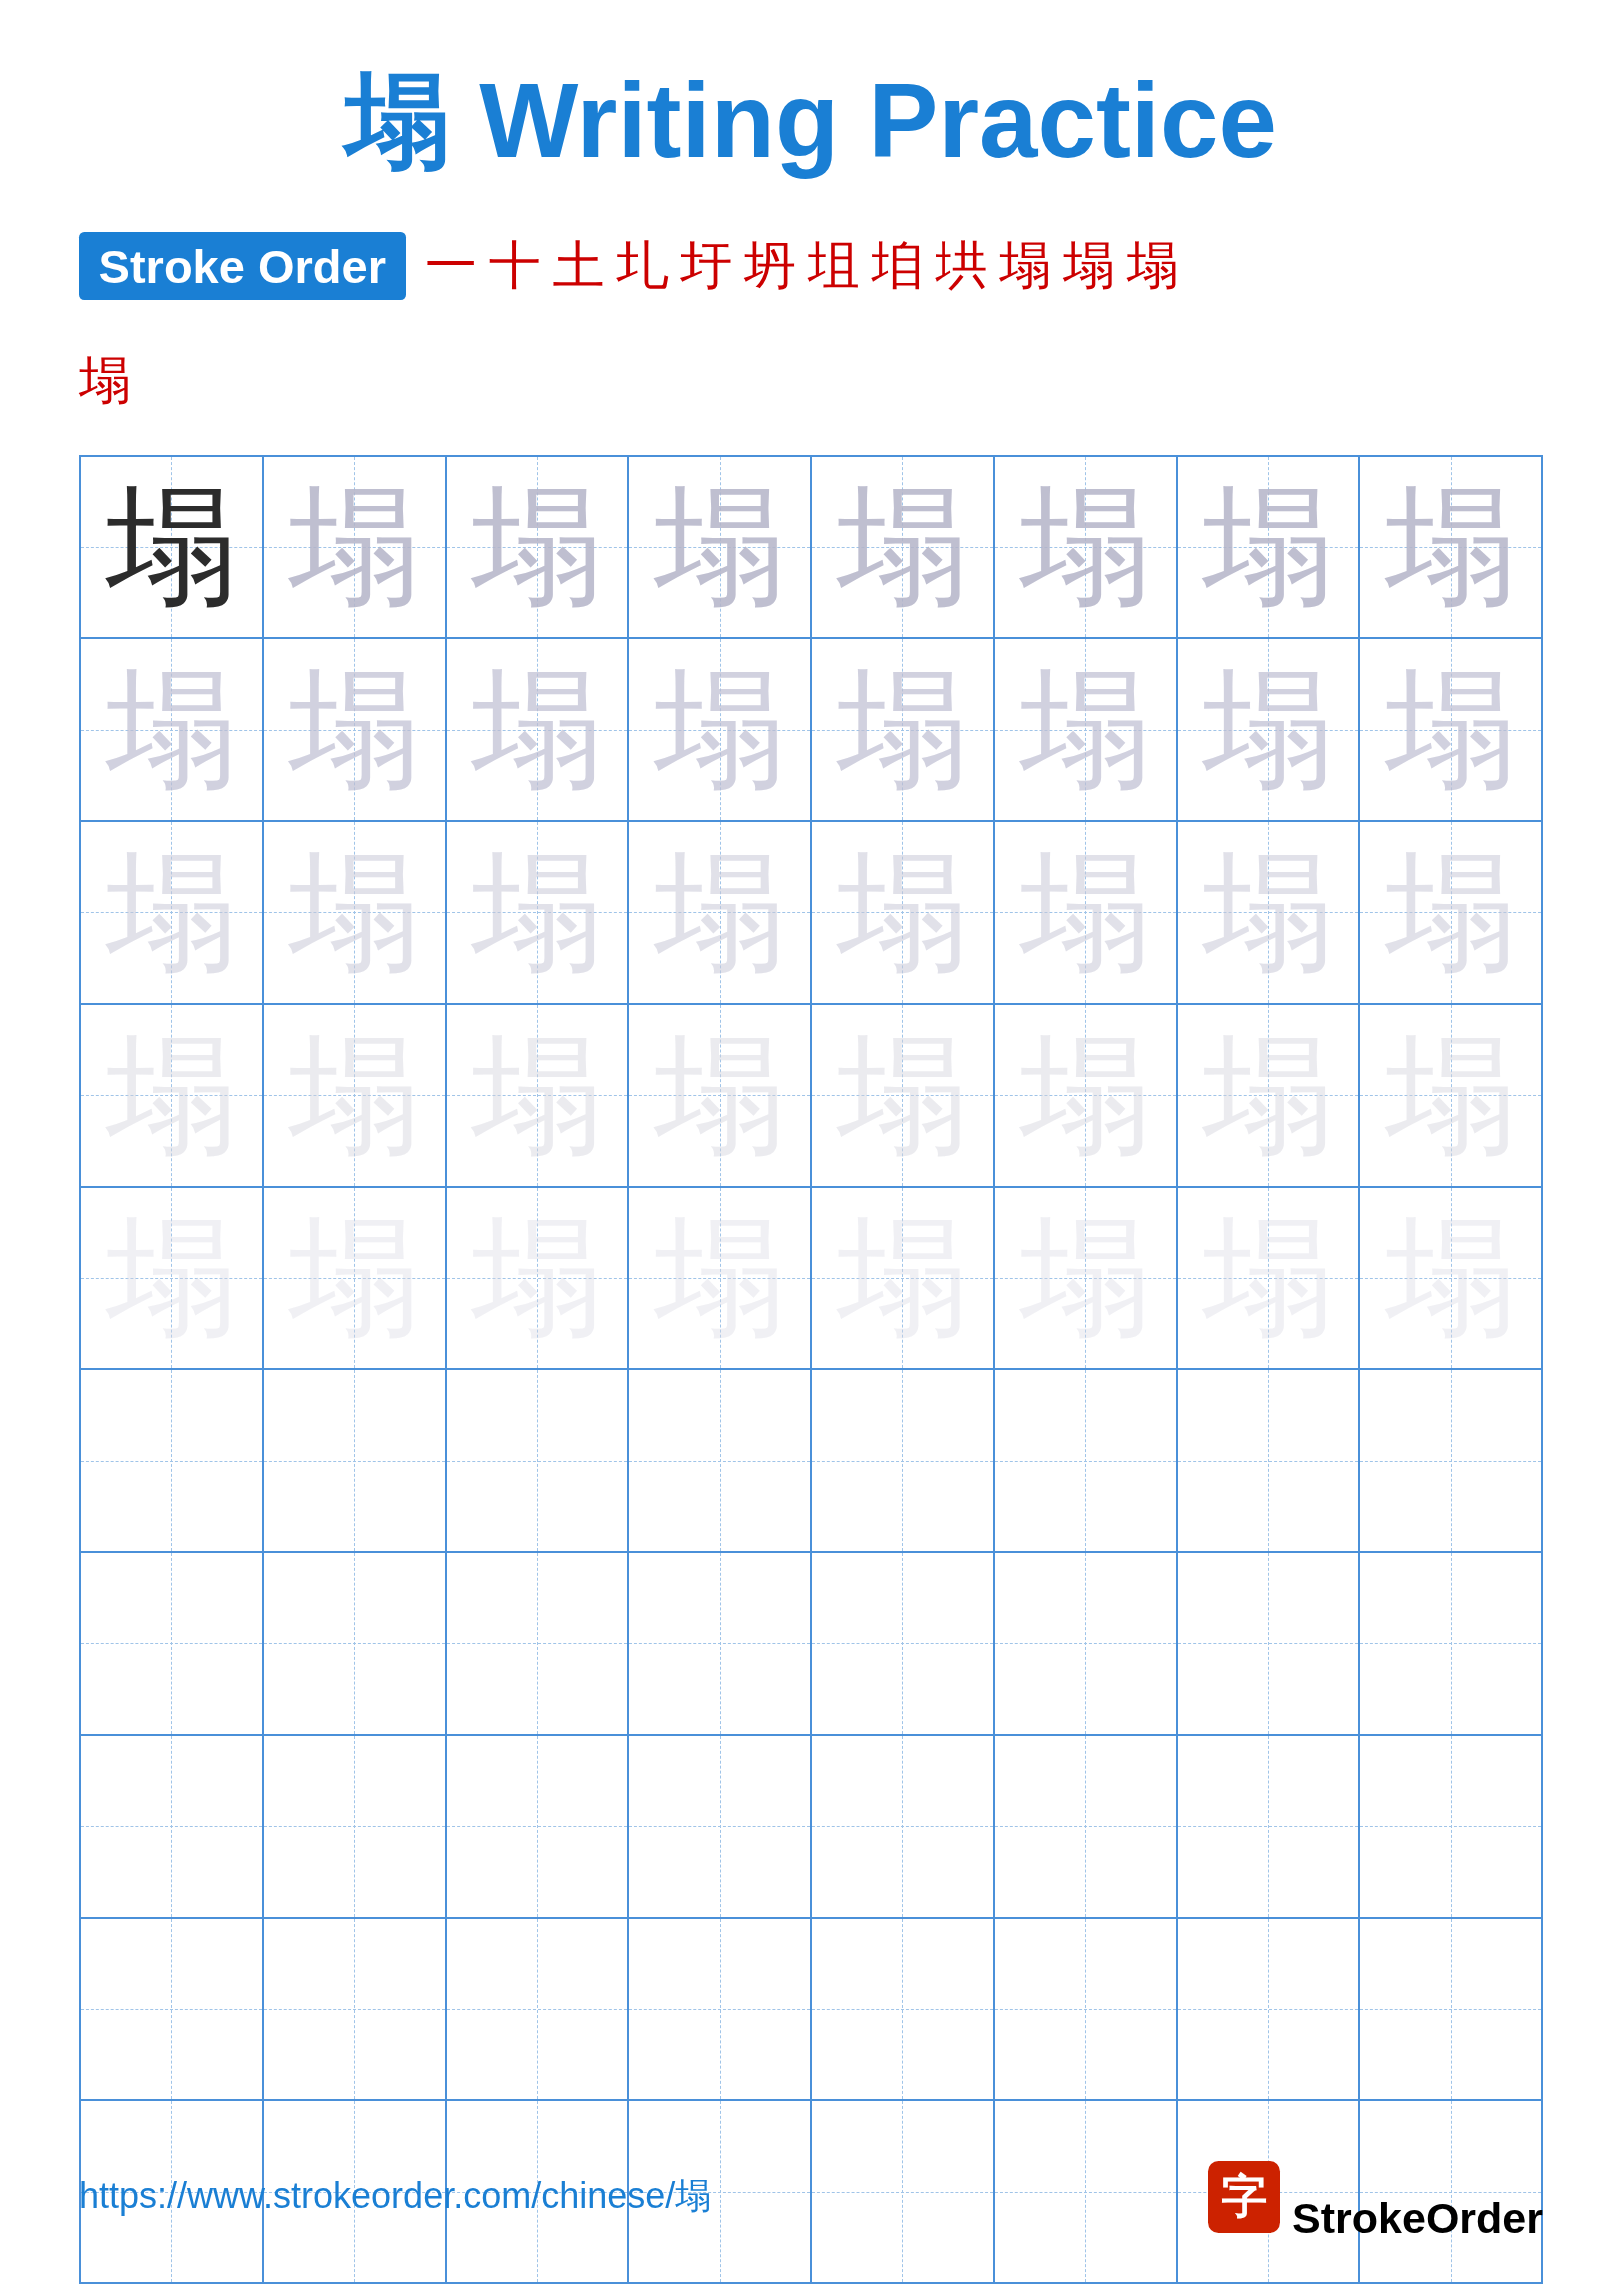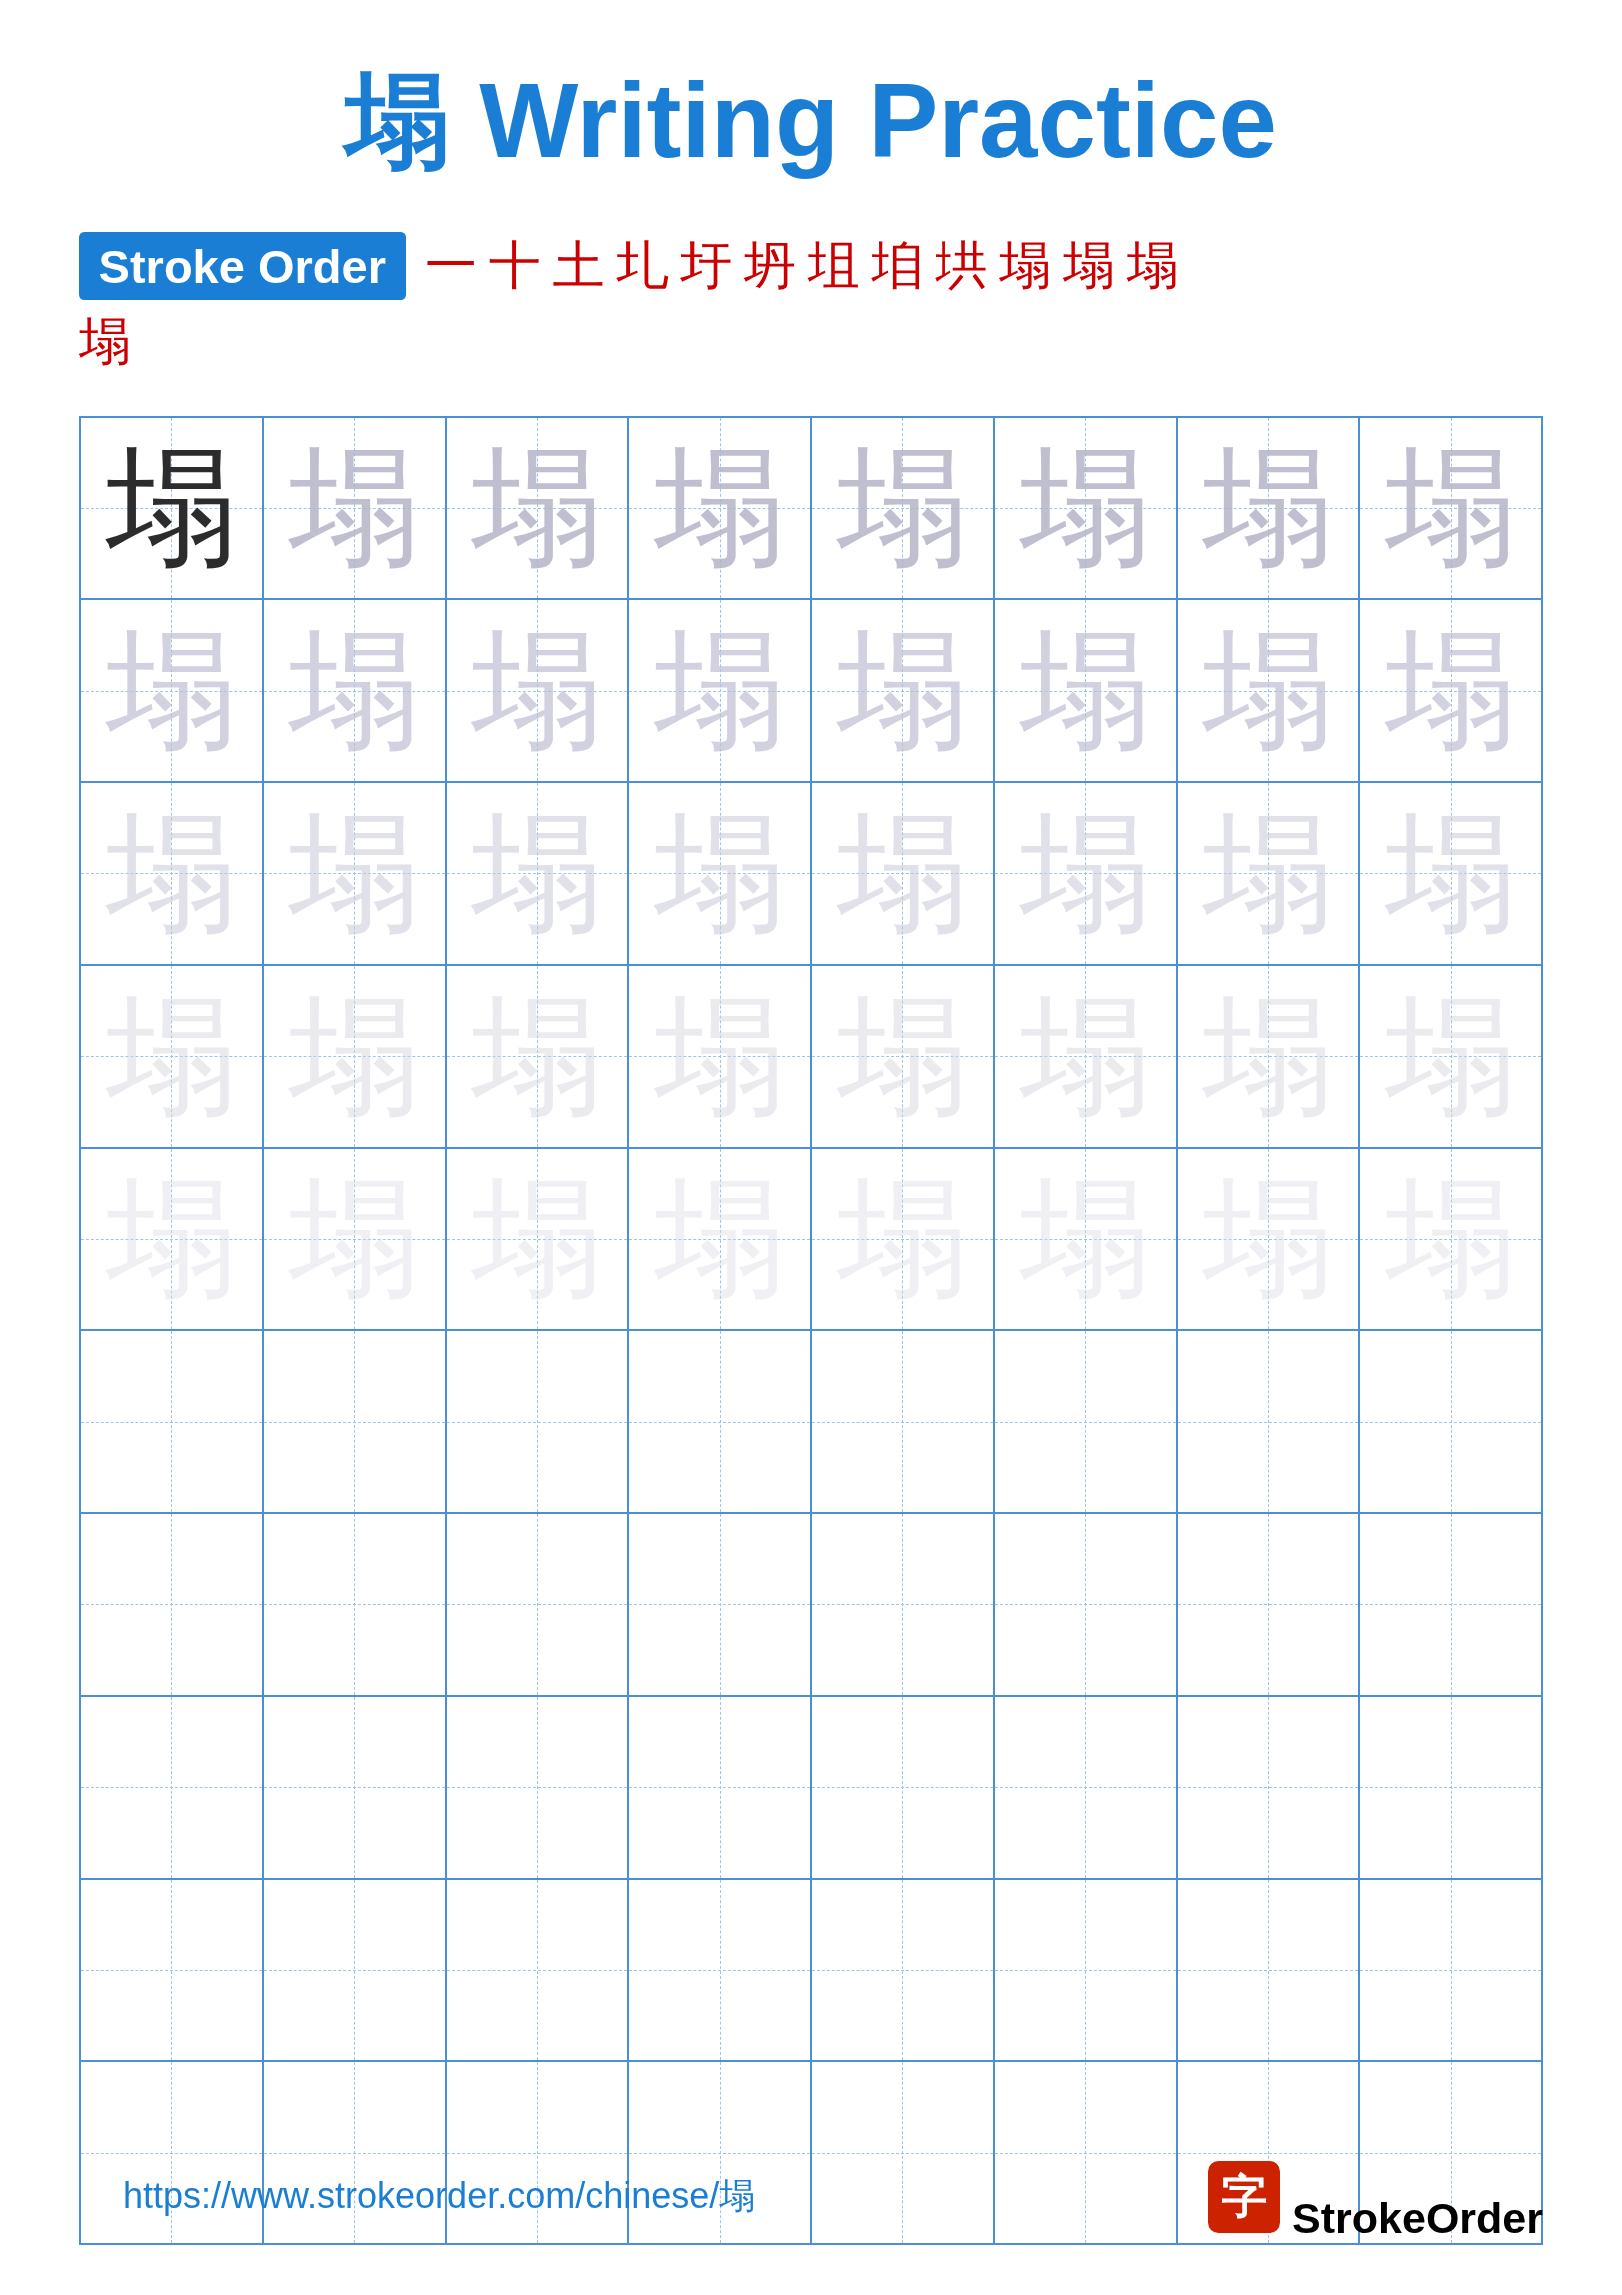--- a/index.html
+++ b/index.html
@@ -30,20 +30,21 @@
       font-weight: bold;
       color: #1a7fd4;
       margin-bottom: 39px;
       font-family: Arial, sans-serif;
     }
 
     .stroke-order-section {
       display: flex;
       flex-wrap: wrap;
       align-items: center;
+      margin-bottom: 39px;
       gap: 6.5px;
     }
 
     .stroke-order-badge {
       background: #1a7fd4;
       color: #fff;
       font-size: 47px;
       font-family: Arial, sans-serif;
       font-weight: bold;
       padding: 6.5px 19.6px;
@@ -143,21 +144,20 @@
 
     
     .footer {
       position: absolute;
       bottom: 52px;
       left: 79px;
       right: 79px;
       display: flex;
       justify-content: space-between;
       align-items: center;
-      padding-left: 44px;
     }
 
     .footer-url {
       font-size: 36px;
       color: #1a7fd4;
       font-family: Arial, sans-serif;
       text-decoration: none;
     }
 
     .footer-logo {

